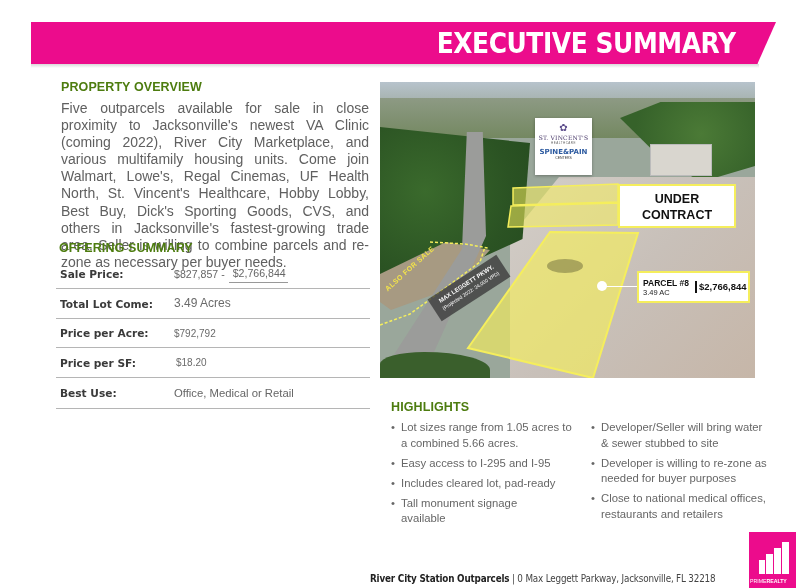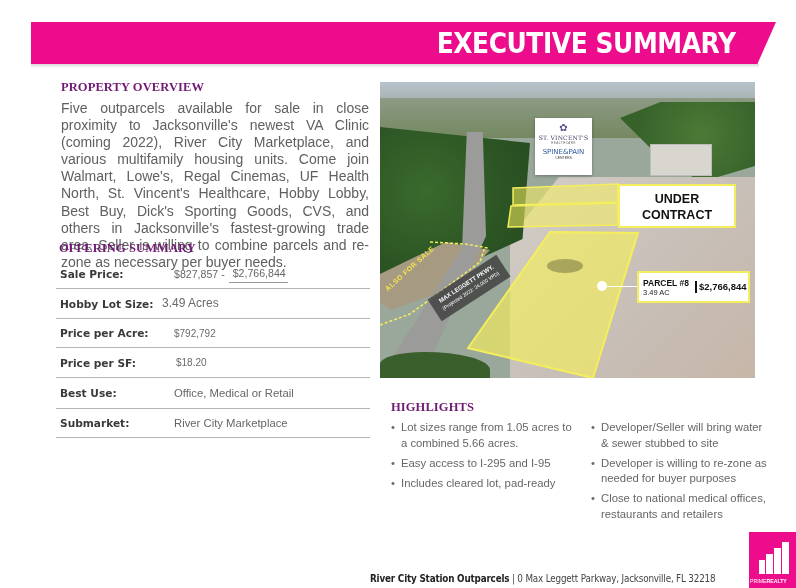--- a/index.html
+++ b/index.html
@@ -17,22 +17,22 @@
     position:absolute; left:31px; top:64px; width:728px; height:4px;
     background:linear-gradient(#d9d9d9, rgba(255,255,255,0));
   }
   .banner-title {
     position:absolute; right:40px; top:2px; color:#fff;
     font-family:"DejaVu Sans", sans-serif; font-weight:bold; font-size:29px;
     letter-spacing:-0.5px; transform:scaleX(0.86); transform-origin:right center;
     line-height:38px;
   }
   .h2 {
-    position:absolute; font-family:Liberation Serif, serif; font-weight:bold;
-    font-size:12.5px; color:#701a75; letter-spacing:0.1px;
+    position:absolute; font-family:Liberation Sans, sans-serif; font-weight:bold;
+    font-size:12.5px; color:#4d7c0f; letter-spacing:0.1px;
   }
   .overview-text {
     position:absolute; left:61px; top:100px; width:308px;
     font-size:14px; line-height:17.1px; color:#606060; text-align:justify;
   }
   .table { position:absolute; left:56px; top:260px; width:314px; }
   .row {
     display:flex; align-items:center; border-bottom:1.5px solid #b5b5b5;
     box-sizing:border-box;
   }
@@ -88,21 +88,21 @@
     background:#d9d6cf; border:1px solid #bbb;
   }
   .stv-logo {
     position:absolute; left:155px; top:36px; width:57px; height:57px;
     background:#fff; box-shadow:0 1px 3px rgba(0,0,0,0.3);
     text-align:center;
   }
   .stv-flower { font-size:10px; color:#5b4b8a; line-height:12px; margin-top:4px; }
   .stv-name { font-family:"DejaVu Serif", serif; font-size:6px; color:#4a3a6a; letter-spacing:0.2px; }
   .stv-sub { font-size:3px; color:#666; letter-spacing:0.5px; }
-  .stv-spine { font-family:"DejaVu Sans", sans-serif; font-weight:normal; font-size:7px; color:#2c5aa0; margin-top:3px; }
+  .stv-spine { font-family:"DejaVu Sans", sans-serif; font-weight:bold; font-size:7px; color:#2c5aa0; margin-top:3px; }
   .stv-centers { font-size:3.5px; color:#333; }
 
   .uc-box {
     position:absolute; left:238px; top:102px; width:118px; height:44px;
     background:#fff; border:2px solid #f5ee5c;
     text-align:center; font-family:"Liberation Sans", sans-serif; font-weight:bold;
     font-size:12.5px; line-height:16px; color:#111; padding-top:5px; box-sizing:border-box;
   }
   .p8-box {
     position:absolute; left:257px; top:189px; width:113px; height:32px;
@@ -169,38 +169,34 @@
 <div class="overview-text">Five outparcels available for sale in close proximity to Jacksonville's newest VA Clinic (coming 2022), River City Marketplace, and various multifamily housing units. Come join Walmart, Lowe's, Regal Cinemas, UF Health North, St. Vincent's Healthcare, Hobby Lobby, Best Buy, Dick's Sporting Goods, CVS, and others in Jacksonville's fastest-growing trade area. Seller is willing to combine parcels and re-zone as necessary per buyer needs.</div>
 
 <div class="h2" style="left:59px; top:241px;">OFFERING SUMMARY</div>
 <div class="table">
   <div class="row" style="height:29px;">
     <span class="lbl">Sale Price:</span>
     <span class="val" style="font-size:10.6px; margin-left:12px;">$827,857 -</span>
     <span class="val sale-hi" style="font-size:10.6px;">$2,766,844</span>
   </div>
   <div class="row" style="height:30px;">
-    <span class="lbl">Hobby Lot Size:</span>
-    <span class="val big" style="font-size:12px; margin-left:0;">3.49 Acres</span>
+    <span class="lbl">Total Lot Come:</span>
+    <span class="val big" style="font-size:12px; margin-left:12px;">3.49 Acres</span>
   </div>
   <div class="row" style="height:29px;">
     <span class="lbl">Price per Acre:</span>
     <span class="val big" style="margin-left:12px;">$792,792</span>
   </div>
   <div class="row" style="height:30px;">
     <span class="lbl">Price per SF:</span>
     <span class="val big" style="margin-left:14px;">$18.20</span>
   </div>
   <div class="row" style="height:31px;">
     <span class="lbl">Best Use:</span>
     <span class="val" style="margin-left:12px;">Office, Medical or Retail</span>
-  </div>
-  <div class="row" style="height:29px;">
-    <span class="lbl">Submarket:</span>
-    <span class="val" style="margin-left:12px;">River City Marketplace</span>
   </div>
 </div>
 
 <div class="photo">
   <div class="sky"></div>
   <div class="horizon"></div>
   <div class="forest-right"></div>
   <div class="buildings"></div>
   <div class="dirt"></div>
   <div class="forest-left"></div>
@@ -248,20 +244,21 @@
     <span>(Projected 2022: 24,000 VPD)</span>
   </div>
   <div class="also-sale">ALSO FOR SALE</div>
 </div>
 
 <div class="h2 highlights-title">HIGHLIGHTS</div>
 <ul class="hl-col hl-left">
   <li>Lot sizes range from 1.05 acres to a combined 5.66 acres.</li>
   <li>Easy access to I-295 and I-95</li>
   <li>Includes cleared lot, pad-ready</li>
+  <li style="width:150px;">Tall monument signage available</li>
 </ul>
 <ul class="hl-col hl-right">
   <li style="width:170px;">Developer/Seller will bring water &amp; sewer stubbed to site</li>
   <li style="width:170px;">Developer is willing to re-zone as needed for buyer purposes</li>
   <li style="width:180px;">Close to national medical offices, restaurants and retailers</li>
 </ul>
 
 <div class="footer">
   <b>River City Station Outparcels</b><span> | </span><span>0 Max Leggett Parkway, Jacksonville, FL 32218</span>
 </div>

